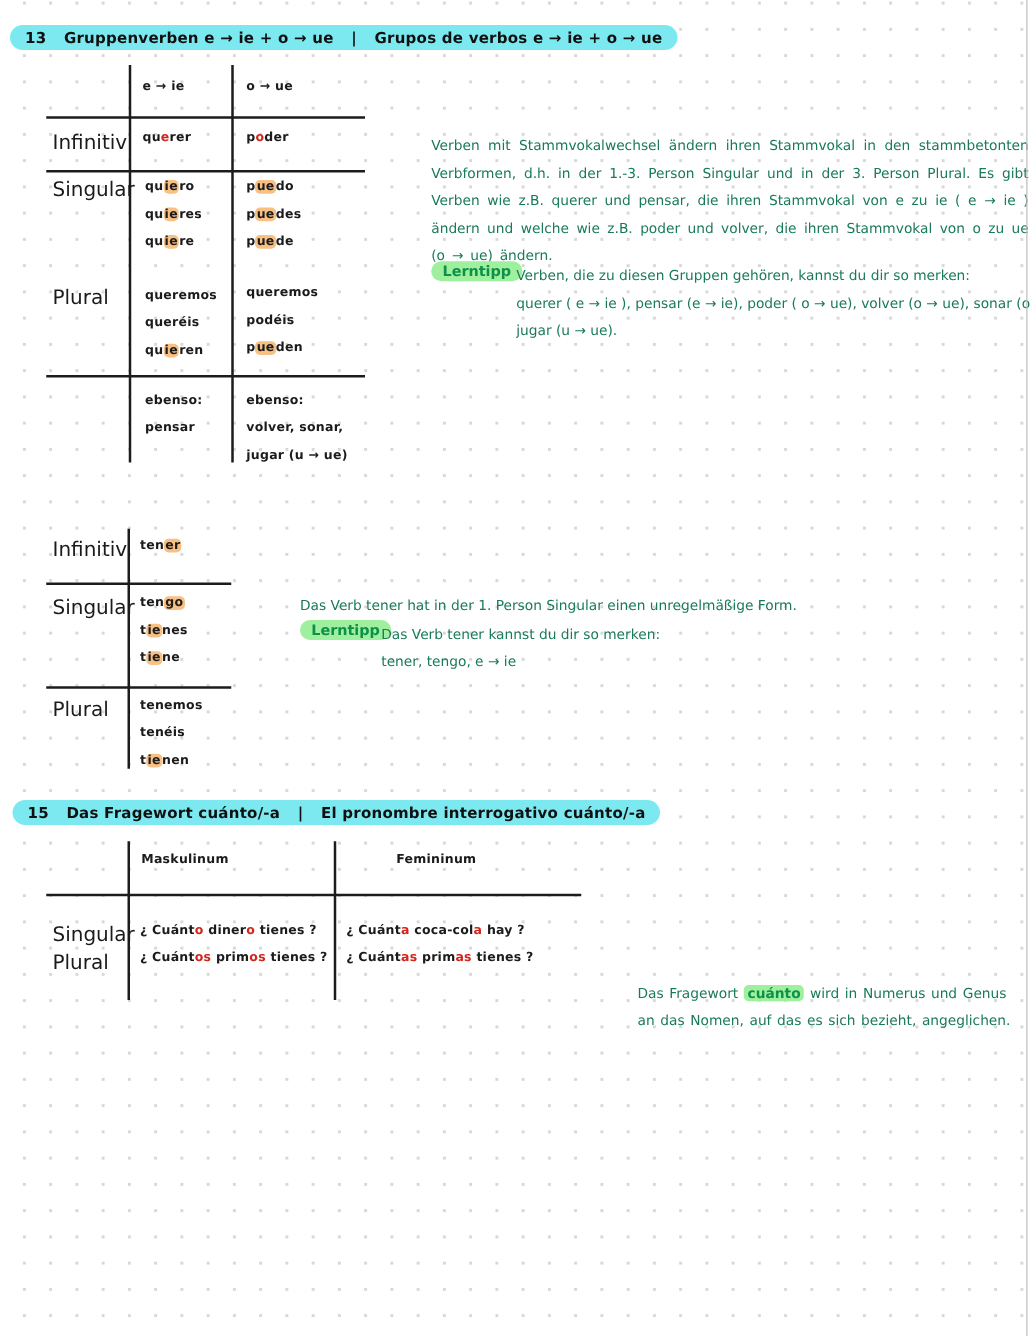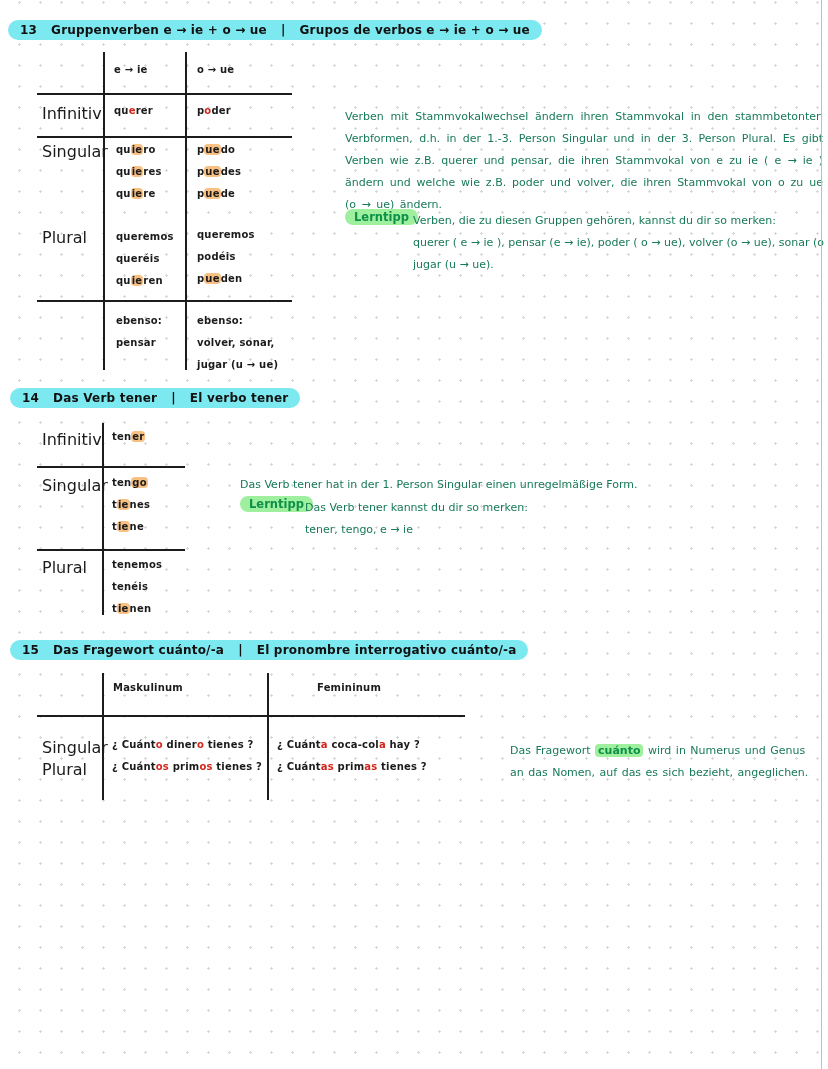--- a/index.html
+++ b/index.html
@@ -81,23 +81,20 @@
 
   <div class="abs green para" style="left:345px;top:106px;width:478px;">Verben mit Stammvokalwechsel ändern ihren Stammvokal in den stammbetonten Verbformen, d.h. in der 1.-3. Person Singular und in der 3. Person Plural. Es gibt Verben wie z.B. querer und pensar, die ihren Stammvokal von e zu ie ( e → ie ) ändern und welche wie z.B. poder und volver, die ihren Stammvokal von o zu ue (o → ue) ändern.</div>
 
   <div class="abs tipbadge" style="left:345px;top:209px;">Lerntipp</div>
   <div class="abs green tiplines" style="left:413px;top:210px;">
     <div>Verben, die zu diesen Gruppen gehören, kannst du dir so merken:</div>
     <div>querer ( e → ie ),  pensar (e → ie),  poder ( o → ue),  volver (o → ue),  sonar (o → ue),</div>
     <div>jugar (u → ue).</div>
   </div>
 
-  <div class="abs pill" style="left:10px;top:388px;">
-    <span class="num">14</span><span>Das Verb tener</span><span class="dv">|</span><span>El verbo tener</span>
-  </div>
 
   <div class="vline" style="left:102px;top:423px;height:192px;"></div>
   <div class="hline" style="left:37px;top:466px;width:148px;"></div>
   <div class="hline" style="left:37px;top:549px;width:148px;"></div>
 
   <div class="abs tlabel" style="left:42px;top:430px;">Infinitiv</div>
   <div class="abs tcell" style="left:112px;top:431px;"><span>ten</span><span class="seg-hl">er</span></div>
 
   <div class="abs tlabel" style="left:42px;top:476px;">Singular</div>
   <div class="abs tcell" style="left:112px;top:477px;"><span>ten</span><span class="seg-hl">go</span></div>
@@ -128,17 +125,17 @@
   <div class="abs tcell" style="left:277px;top:682px;margin-left:40px;">Femininum</div>
 
   <div class="abs tlabel" style="left:42px;top:738px;">Singular</div>
   <div class="abs tlabel" style="left:42px;top:760px;">Plural</div>
 
   <div class="abs tcell" style="left:112px;top:739px;"><span>¿  Cuánt</span><span class="seg-red">o</span><span> diner</span><span class="seg-red">o</span><span> tienes ?</span></div>
   <div class="abs tcell" style="left:112px;top:761px;"><span>¿  Cuánt</span><span class="seg-red">os</span><span> prim</span><span class="seg-red">os</span><span> tienes ?</span></div>
   <div class="abs tcell" style="left:277px;top:739px;"><span>¿  Cuánt</span><span class="seg-red">a</span><span> coca-col</span><span class="seg-red">a</span><span> hay ?</span></div>
   <div class="abs tcell" style="left:277px;top:761px;"><span>¿  Cuánt</span><span class="seg-red">as</span><span> prim</span><span class="seg-red">as</span><span> tienes ?</span></div>
 
-  <div class="abs green note" style="left:510px;top:740px;width:312px;"><span>Das Fragewort </span><span class="seg-hlg">cuánto</span><span> wird in Numerus und Genus an das Nomen, auf das es sich bezieht, angeglichen.</span></div>
+  <div class="abs green note" style="left:510px;top:784px;width:312px;"><span>Das Fragewort </span><span class="seg-hlg">cuánto</span><span> wird in Numerus und Genus an das Nomen, auf das es sich bezieht, angeglichen.</span></div>
 
   <div class="edge" style="left:821px;top:0;height:1069px;"></div>
 
 </div>
 
 </body></html>

